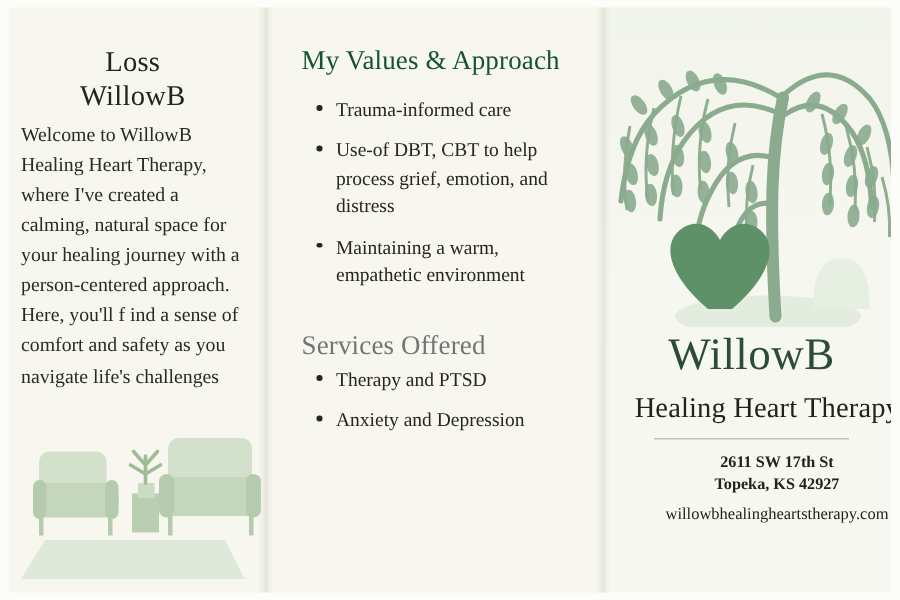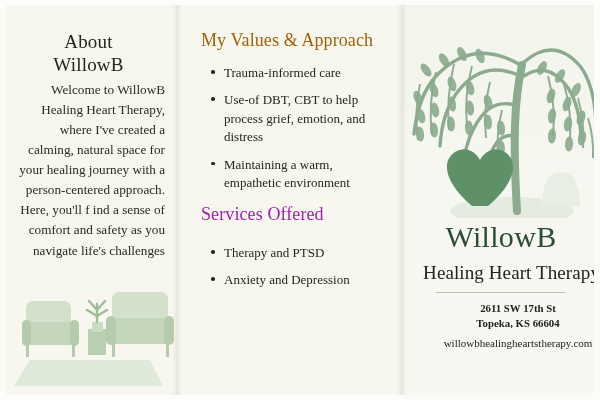--- a/index.html
+++ b/index.html
@@ -40,35 +40,35 @@
 
   
   .about-title{
     position:absolute;left:0;right:0;top:30px;
     text-align:center;
     font-size:19px;line-height:1.22;color:#24241f;
     letter-spacing:.2px;
   }
   .about-body{
     position:absolute;left:14px;right:12px;top:80px;
-    text-align:right;
+    text-align:left;
     font-size:13.2px;line-height:1.52;color:#2a2a24;
   }
 
   
   .furniture{position:absolute;left:0;bottom:6px;width:177px;height:120px;}
 
   
   .mid-h1{
     position:absolute;left:24px;top:30px;
-    font-size:18px;color:#a16207;letter-spacing:.1px;
+    font-size:18px;color:#14532d;letter-spacing:.1px;
   }
   .mid-h2{
-    position:absolute;left:24px;top:204px;
-    font-size:18px;color:#a21caf;letter-spacing:.1px;text-align:center;
+    position:absolute;left:24px;top:220px;
+    font-size:18px;color:#737373;letter-spacing:.1px;text-align:center;
   }
   ul.blist{margin:0;padding:0;list-style:none;}
   ul.blist li{
     position:relative;padding-left:15px;
     font-size:13px;line-height:1.42;color:#26261f;
     margin-bottom:9px;
   }
   ul.blist li:before{
     content:"";position:absolute;left:2px;top:6px;
     width:3.6px;height:3.6px;border-radius:50%;background:#26261f;
@@ -99,21 +99,21 @@
   .contact .web{margin-top:5px;font-size:11px;}
 </style>
 </head>
 <body>
 
 <div class="brochure">
 
   <div class="panel panel-left">
 
     <div class="about-title">
-      <div>About</div>
+      <div>Loss</div>
       <div>WillowB</div>
     </div>
 
     <div class="about-body">Welcome to WillowB Healing Heart Therapy, where I've created a calming, natural space for your healing journey with a person-centered approach. Here, you'll f ind a sense of comfort and safety as you navigate life's challenges</div>
 
     <svg class="furniture" viewBox="0 0 177 120">
 
       <polygon points="14,112 163,112 150,86 30,86" fill="#dfe9d9"></polygon>
 
       <g>
@@ -238,21 +238,21 @@
                C 82 146, 92 139, 103 146
                C 118 156, 112 178, 86 200 Z" fill="#5f9169"></path>
     </svg>
 
     <div class="brand">WillowB</div>
     <div class="tagline">Healing Heart Therapy</div>
     <div class="divider"></div>
 
     <div class="contact">
       <div class="addr">2611 SW 17th St</div>
-      <div class="addr">Topeka, KS 66604</div>
+      <div class="addr">Topeka, KS 42927</div>
       <div class="web">willowbhealingheartstherapy.com</div>
     </div>
   </div>
 
   <div class="fold-shade s1"></div>
   <div class="fold f1"></div>
   <div class="fold-shade s2"></div>
   <div class="fold f2"></div>
 
   <div class="paper-edge-left"></div>

